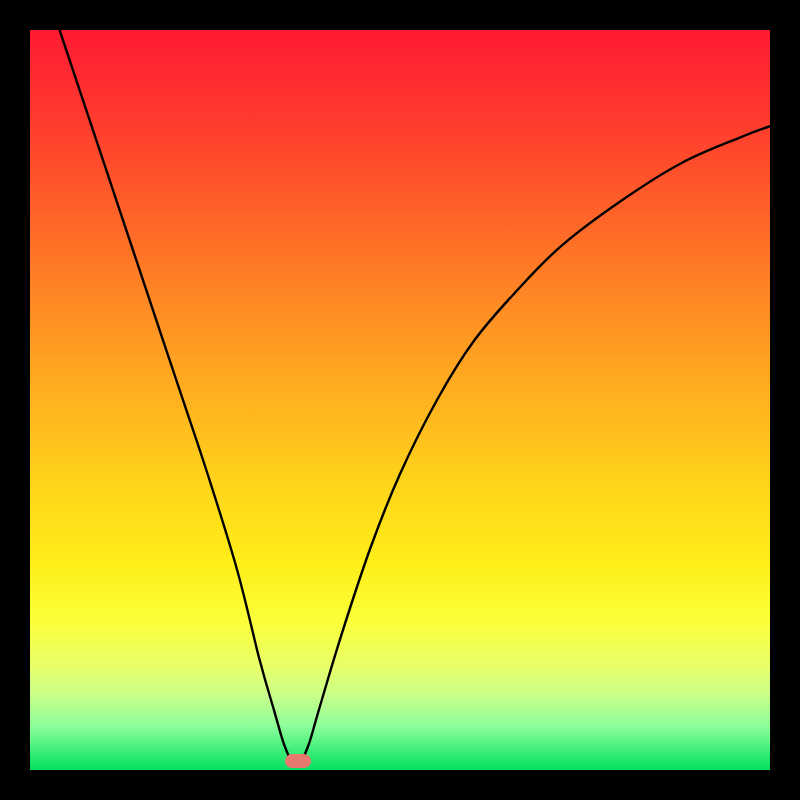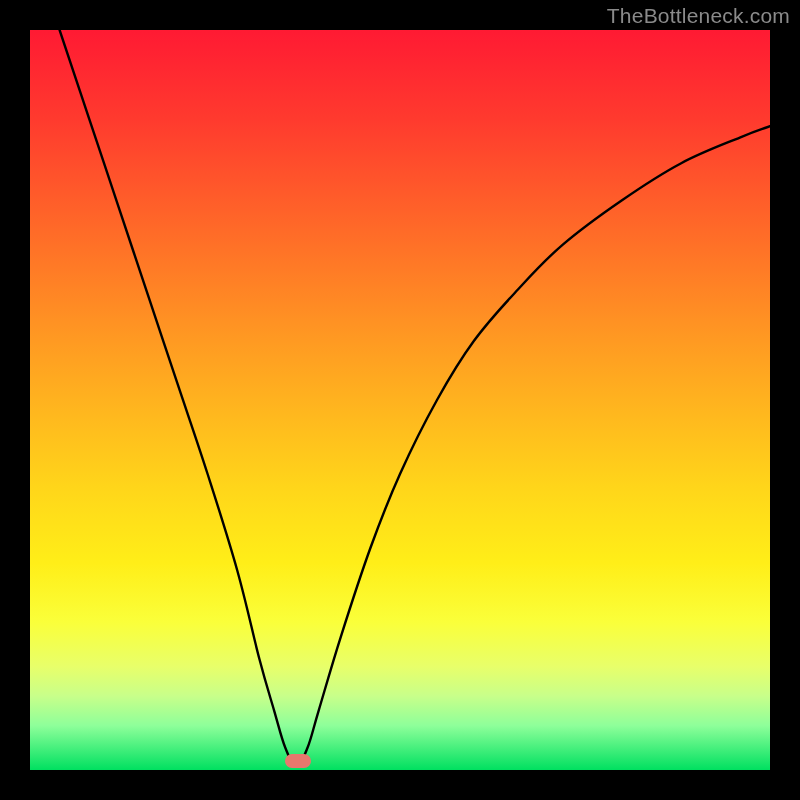--- a/index.html
+++ b/index.html
@@ -62,20 +62,19 @@
     color: #8a8a8a;
     font-size: 21px;
     font-weight: 500;
     letter-spacing: 0.2px;
   }
 </style>
 </head>
 <body>
 
 <div class="frame">
-  <div class="watermark">TheBottleneck.com</div>
   <div class="plot">
     <svg class="curve-svg" viewBox="0 0 740 740" preserveAspectRatio="none">
       <path id="curve-path" fill="none" stroke="#000" stroke-width="2.4" stroke-linejoin="round" stroke-linecap="round" d="M29.60,0.00 C34.93,15.98 48.54,56.83 59.20,88.80 C69.86,120.77 78.14,145.63 88.80,177.60 C99.46,209.57 107.74,234.43 118.40,266.40 C129.06,298.37 137.34,323.23 148.00,355.20 C158.66,387.17 166.94,410.70 177.60,444.00 C188.26,477.30 197.88,506.90 207.20,540.20 C216.52,573.50 222.74,603.69 229.40,629.00 C236.06,654.31 239.54,664.82 244.20,680.80 C248.86,696.78 251.30,707.81 255.30,717.80 C259.30,727.79 262.40,736.30 266.40,736.30 C270.40,736.30 273.50,727.79 277.50,717.80 C281.50,707.81 282.61,700.78 288.60,680.80 C294.59,660.82 301.48,636.10 310.80,606.80 C320.12,577.50 329.74,547.30 340.40,518.00 C351.06,488.70 358.01,470.64 370.00,444.00 C381.99,417.36 393.68,393.98 407.00,370.00 C420.32,346.02 429.35,330.78 444.00,310.80 C458.65,290.82 472.42,276.32 488.40,259.00 C504.38,241.68 514.15,230.58 532.80,214.60 C551.45,198.62 570.69,184.85 592.00,170.20 C613.31,155.55 629.89,144.52 651.20,133.20 C672.51,121.88 694.42,113.96 710.40,107.30 C726.38,100.64 734.67,98.20 740.00,96.20"></path>
     </svg>
     <div id="marker" class="marker" style="left: 36.2%; top: 98.8%; background: rgb(231, 120, 109);"></div>
   </div>
 </div>
 
 </body></html>

